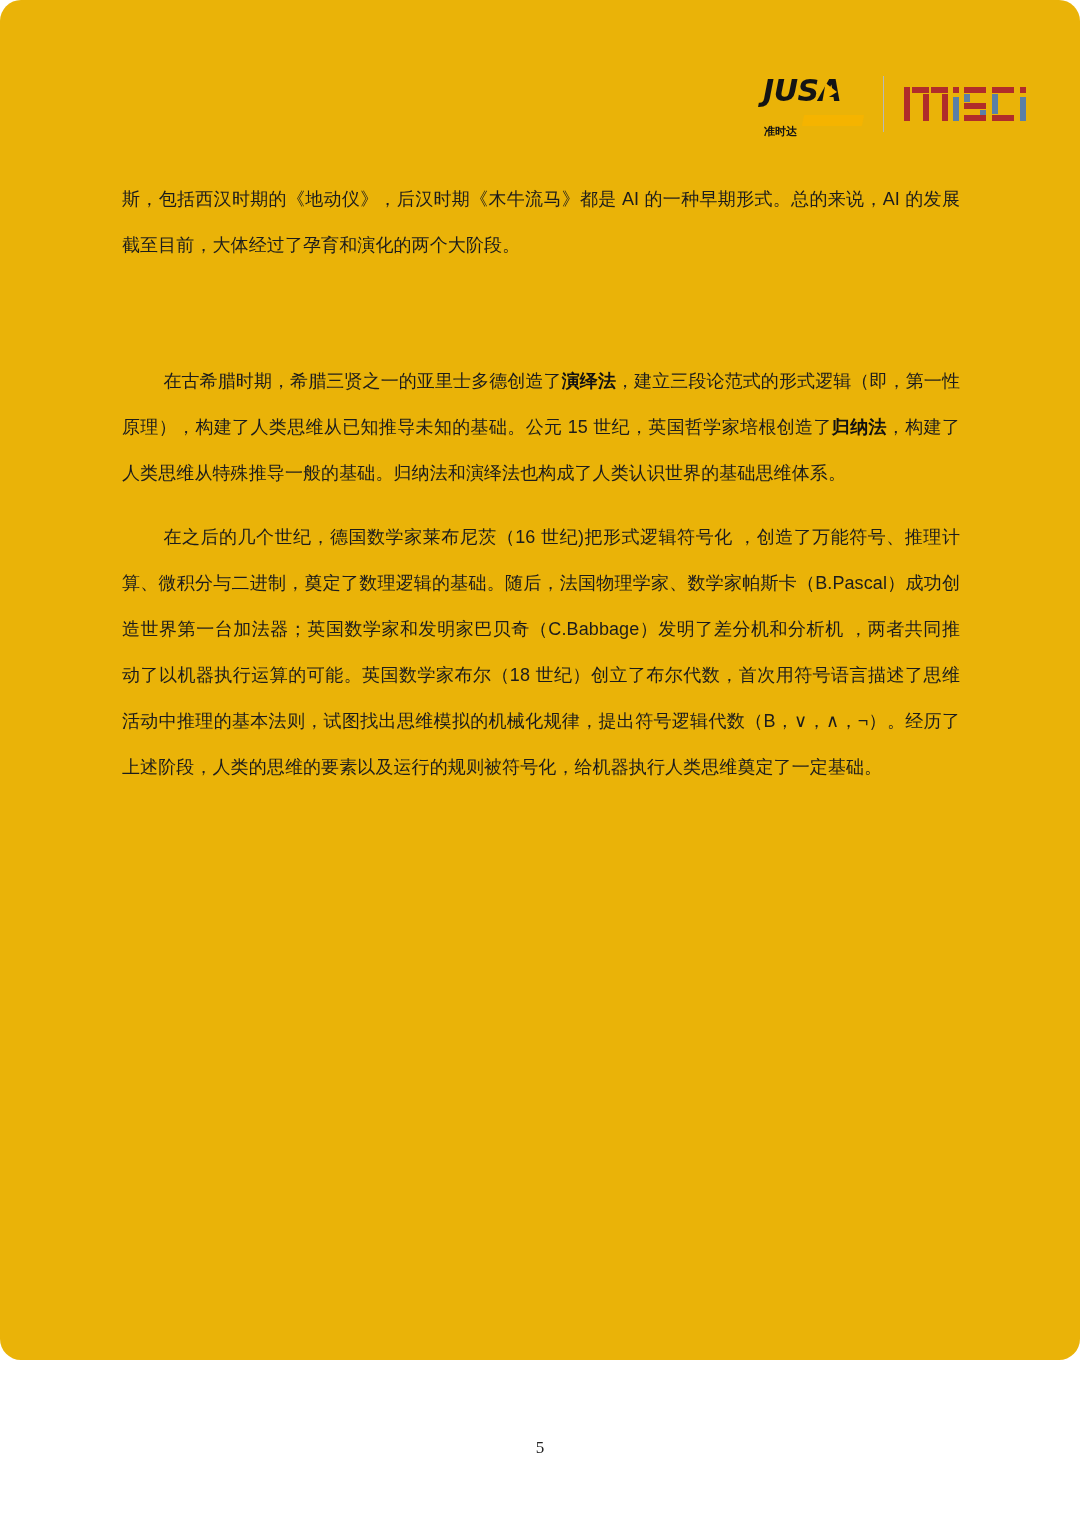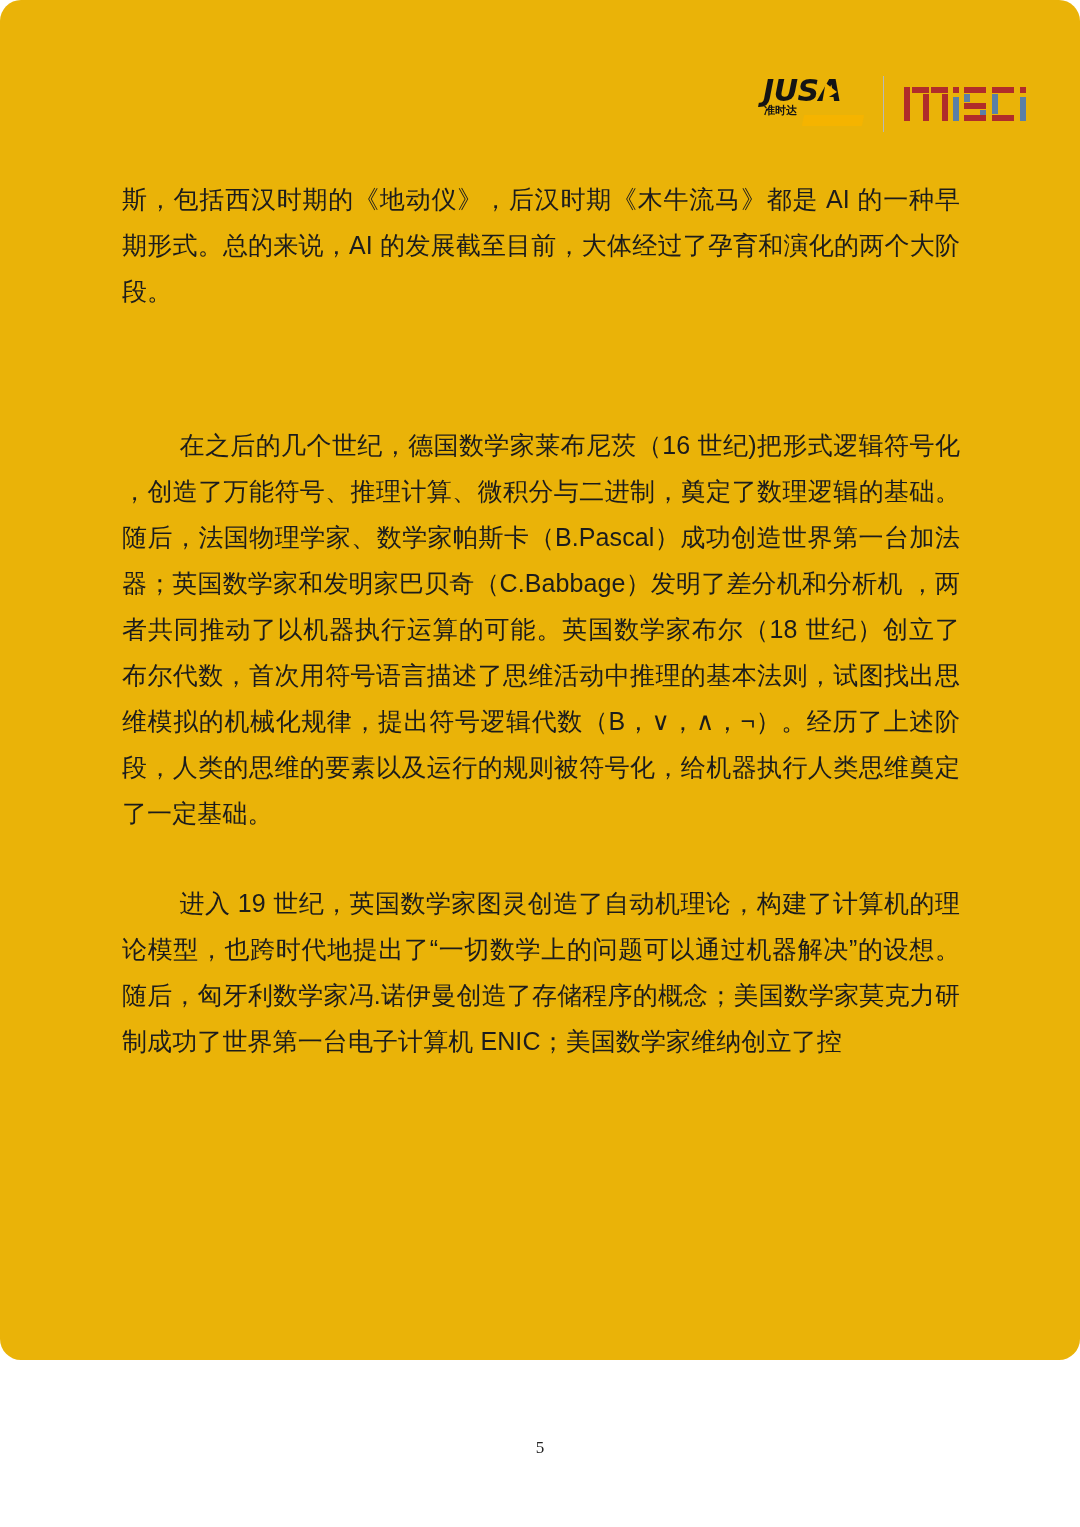--- a/index.html
+++ b/index.html
@@ -60,21 +60,21 @@
     left: 61px;
     width: 0;
     height: 0;
     border-top: 9px solid transparent;
     border-bottom: 9px solid transparent;
     border-left: 13px solid #f5b400;
     transform: skewX(-10deg);
   }
   .jusda-cn {
     position: absolute;
-    top: 28px;
+    top: 49px;
     left: 1px;
     font-size: 11px;
     font-weight: bold;
     color: #141414;
     letter-spacing: 0px;
     white-space: nowrap;
   }
   .jusda-bar {
     position: absolute;
     top: 40px;
@@ -102,21 +102,21 @@
   
   .content {
     position: absolute;
     left: 122px;
     top: 176px;
     width: 838px;
   }
 
   p.body {
     margin: 0 0 0 0;
-    font-size: 25px;
+    font-size: 18px;
     line-height: 46px;
     text-align: justify;
     text-justify: inter-ideograph;
     color: #1c1c1c;
     font-family: "Liberation Sans", "DejaVu Sans", sans-serif;
     letter-spacing: 0.1px;
   }
   p.indent { text-indent: 2.3em; }
 
   .gap-sm { height: 18px; }
@@ -201,28 +201,28 @@
     <p class="body">斯，包括西汉时期的《地动仪》，后汉时期《木牛流马》都是 AI 的一种早期形式。总的来说，AI 的发展截至目前，大体经过了孕育和演化的两个大阶段。</p>
 
     <div class="gap-lg"></div>
 
 
     <div class="gap-sm"></div>
 
 
     <div class="gap-sm"></div>
 
+    <p class="body indent"><span>在古希腊时期，希腊三贤之一的亚里士多德创造了</span><b class="strong">演绎法</b><span>，建立三段论范式的形式逻辑（即，第一性原理），构建了人类思维从已知推导未知的基础。公元 15 世纪，英国哲学家培根创造了</span><b class="strong">归纳法</b><span>，构建了人类思维从特殊推导一般的基础。归纳法和演绎法也构成了人类认识世界的基础思维体系。</span></p>
 
     <div class="gap-sm"></div>
 
     <p class="body indent">在之后的几个世纪，德国数学家莱布尼茨（16 世纪)把形式逻辑符号化 ，创造了万能符号、推理计算、微积分与二进制，奠定了数理逻辑的基础。随后，法国物理学家、数学家帕斯卡（B.Pascal）成功创造世界第一台加法器；英国数学家和发明家巴贝奇（C.Babbage）发明了差分机和分析机 ，两者共同推动了以机器执行运算的可能。英国数学家布尔（18 世纪）创立了布尔代数，首次用符号语言描述了思维活动中推理的基本法则，试图找出思维模拟的机械化规律，提出符号逻辑代数（B，∨，∧，¬）。经历了上述阶段，人类的思维的要素以及运行的规则被符号化，给机器执行人类思维奠定了一定基础。</p>
 
     <div class="gap-md"></div>
 
-    <p class="body indent">进入 19 世纪，英国数学家图灵创造了自动机理论，构建了计算机的理论模型，也跨时代地提出了“一切数学上的问题可以通过机器解决”的设想。随后，匈牙利数学家冯.诺伊曼创造了存储程序的概念；美国数学家莫克力研制成功了世界第一台电子计算机 ENIC；美国数学家维纳创立了控</p>
 
   </div>
 
   <div class="footer">
     <span class="page-number">5</span>
   </div>
 
 </div>
 
 </body></html>

